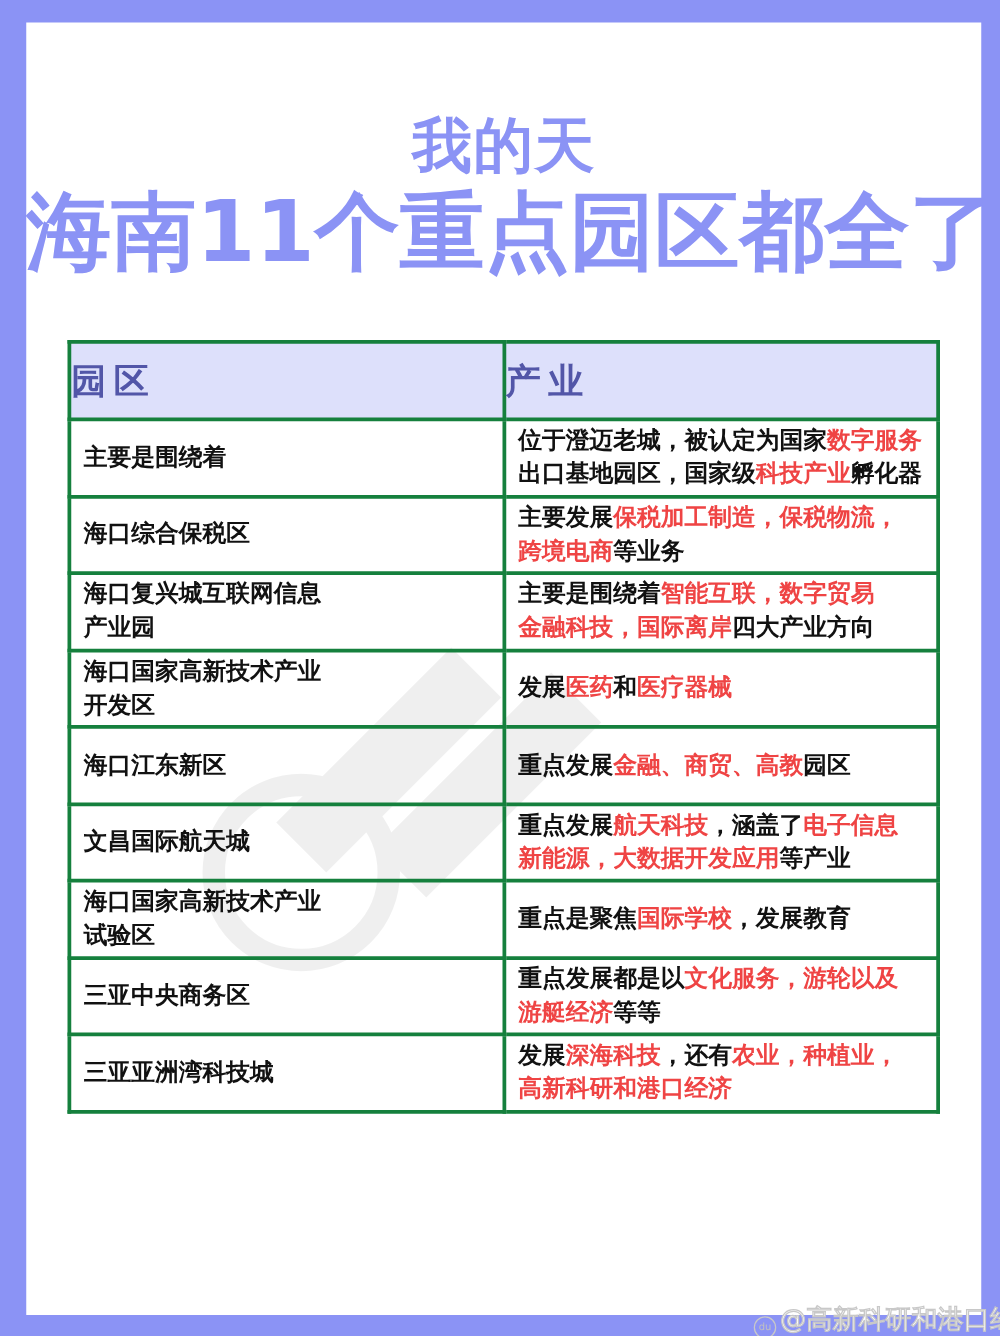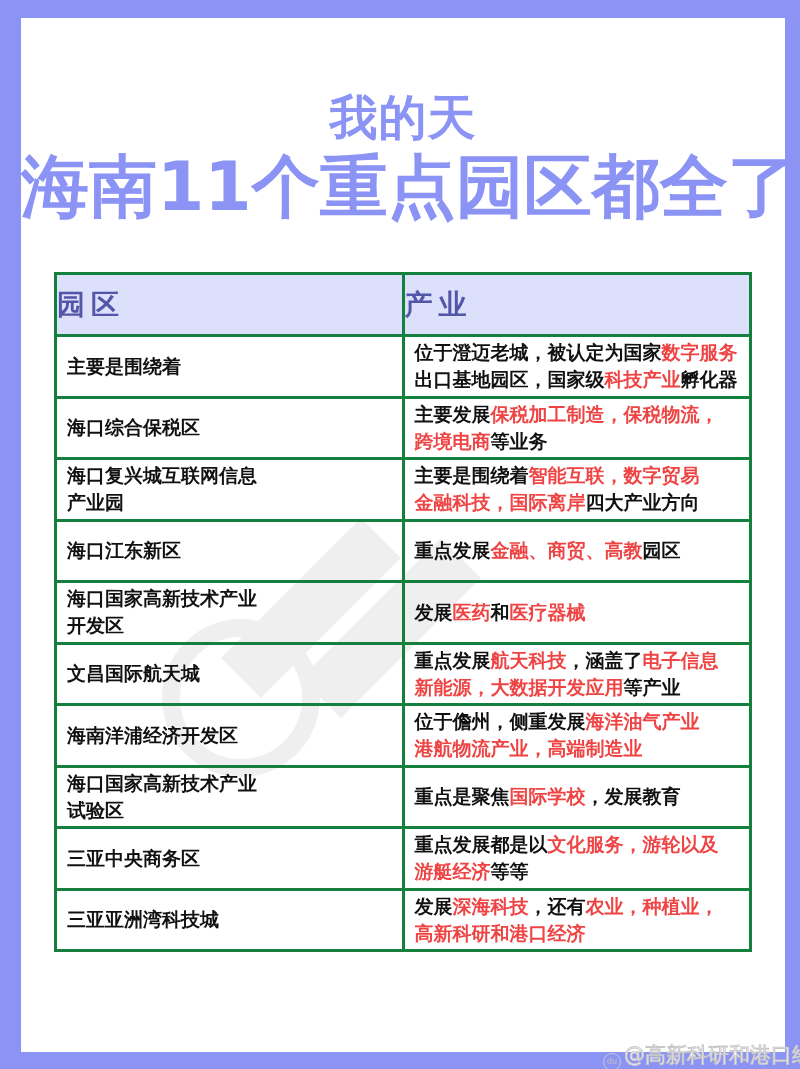--- a/index.html
+++ b/index.html
@@ -125,46 +125,39 @@
           <td class="park">
             <div>海口复兴城互联网信息</div>
             <div>产业园</div>
           </td>
           <td>
             <div><span>主要是围绕着</span><span class="hl">智能互联，数字贸易</span></div>
             <div><span class="hl">金融科技，国际离岸</span><span>四大产业方向</span></div>
           </td>
         </tr>
         <tr>
-          <td class="park">海口江东新区</td>
-          <td>
-            <div><span>重点发展</span><span class="hl">金融、商贸、高教</span><span>园区</span></div>
-          </td>
-        </tr>
-        <tr>
           <td class="park">
             <div>海口国家高新技术产业</div>
             <div>开发区</div>
           </td>
           <td>
             <div><span>发展</span><span class="hl">医药</span><span>和</span><span class="hl">医疗器械</span></div>
           </td>
         </tr>
         <tr>
+          <td class="park">海口江东新区</td>
+          <td>
+            <div><span>重点发展</span><span class="hl">金融、商贸、高教</span><span>园区</span></div>
+          </td>
+        </tr>
+        <tr>
           <td class="park">文昌国际航天城</td>
           <td>
             <div><span>重点发展</span><span class="hl">航天科技</span><span>，涵盖了</span><span class="hl">电子信息</span></div>
             <div><span class="hl">新能源，大数据开发应用</span><span>等产业</span></div>
-          </td>
-        </tr>
-        <tr>
-          <td class="park">海南洋浦经济开发区</td>
-          <td>
-            <div><span>位于儋州，侧重发展</span><span class="hl">海洋油气产业</span></div>
-            <div><span class="hl">港航物流产业，高端制造业</span></div>
           </td>
         </tr>
         <tr>
           <td class="park">
             <div>海口国家高新技术产业</div>
             <div>试验区</div>
           </td>
           <td>
             <div><span>重点是聚焦</span><span class="hl">国际学校</span><span>，发展教育</span></div>
           </td>

